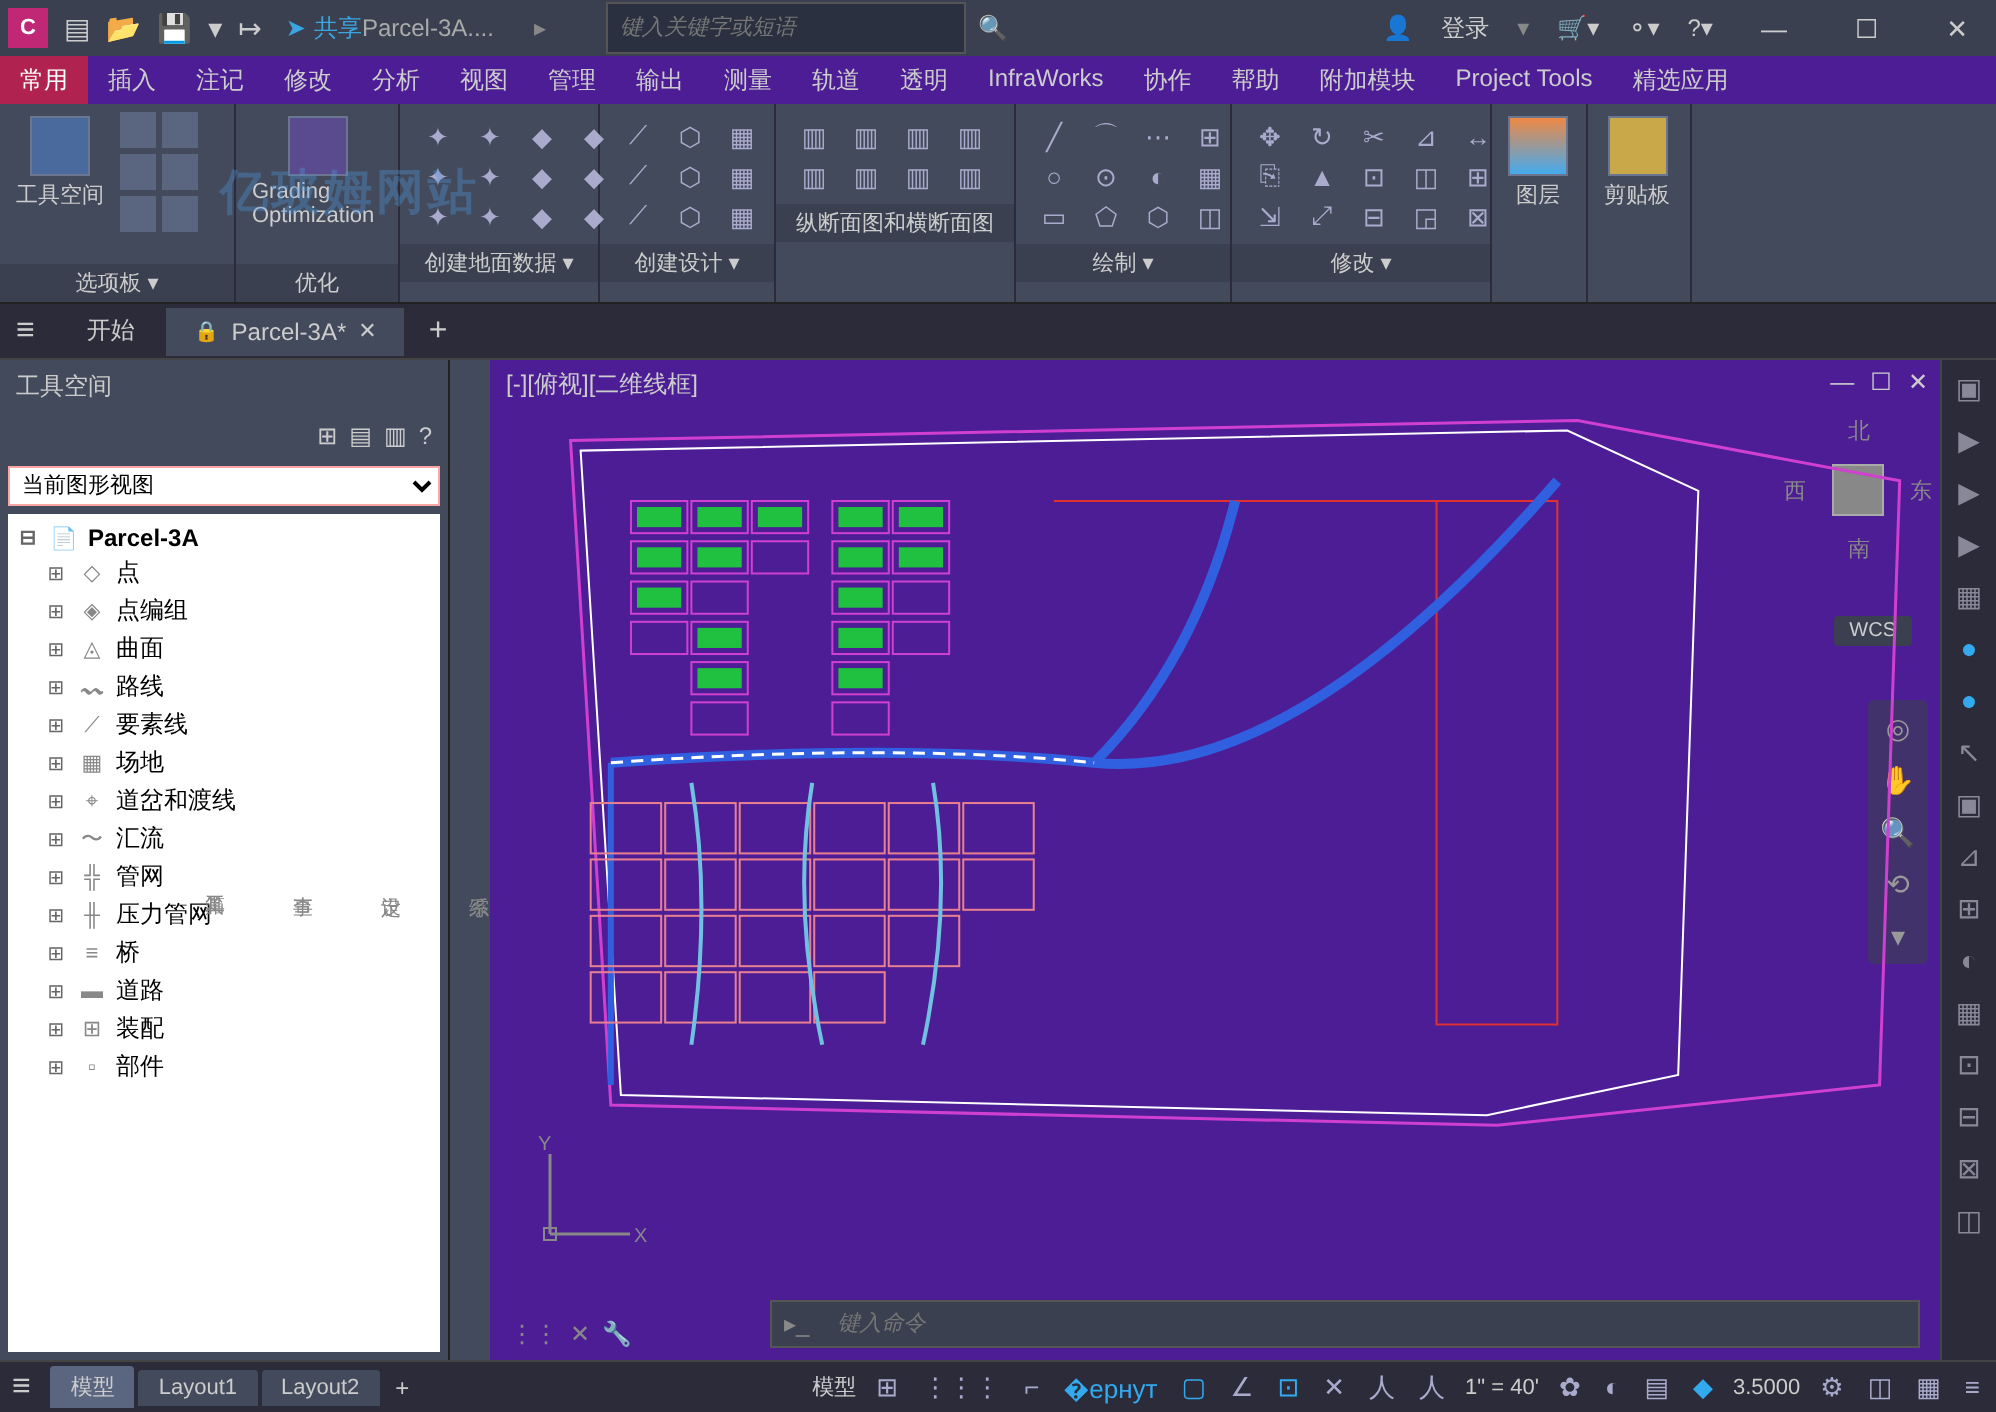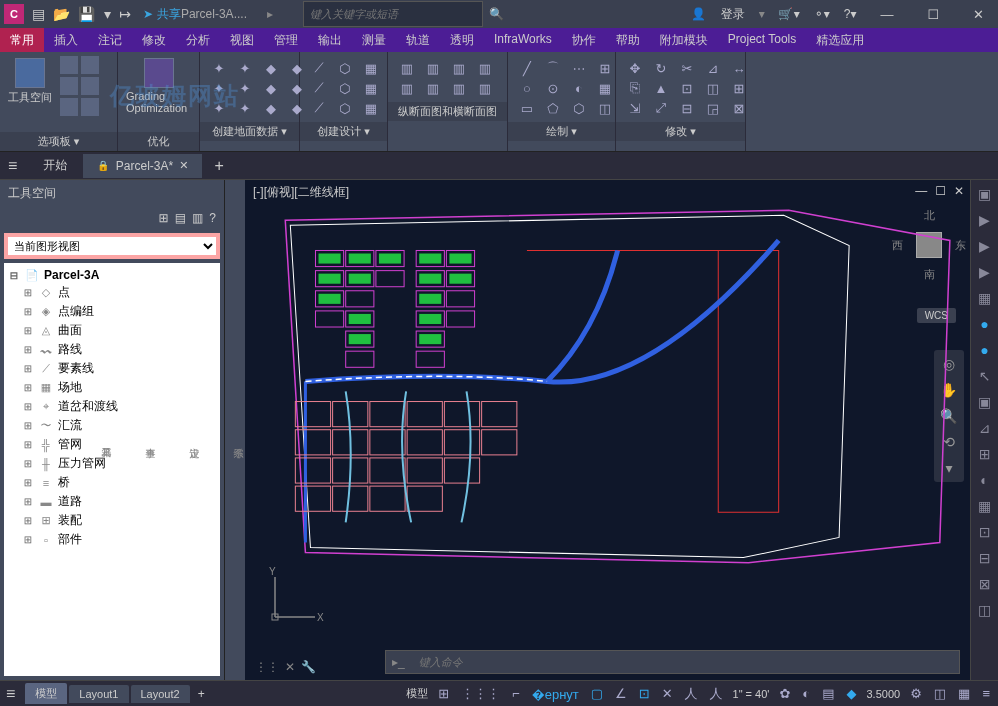--- a/index.html
+++ b/index.html
@@ -36,31 +36,31 @@
 .doc-tab.active { background: #424a5c; }
 .doc-tab .lock { font-size: 10px; }
 .doc-tab .close { font-size: 11px; }
 
 .workspace { display: flex; height: 500px; }
 .left-panel { width: 225px; background: #424a5c; display: flex; flex-direction: column; border-right: 1px solid #222; }
 .lp-header { background: #424a5c; padding: 5px 8px; font-size: 12px; display: flex; align-items: center; }
 .lp-toolbar { display: flex; justify-content: flex-end; padding: 4px 8px; gap: 6px; background: #424a5c; }
 .lp-toolbar span { cursor: pointer; font-size: 12px; }
 .lp-selector { margin: 4px; }
-.lp-selector select { width: 100%; background: #fff; color: #000; padding: 2px; font-size: 11px; border: 4px solid #fca5a5; }
+.lp-selector select { width: 100%; background: #fff; color: #000; padding: 2px; font-size: 11px; border: 1px solid #fca5a5; }
 .tree { flex: 1; background: #fff; color: #000; margin: 0 4px 4px 4px; overflow: auto; font-size: 12px; padding: 4px; }
 .tree-node { display: flex; align-items: center; gap: 4px; padding: 1px 0; cursor: pointer; white-space: nowrap; }
 .tree-node .exp { width: 12px; font-size: 10px; color: #666; text-align: center; }
 .tree-node .ticon { width: 16px; height: 14px; display: inline-flex; align-items: center; justify-content: center; font-size: 11px; }
 .indent-1 { padding-left: 14px; }
 .root-node { font-weight: bold; }
 
 .side-strip { width: 20px; background: #424a5c; display: flex; flex-direction: column; align-items: center; padding-top: 20px; gap: 30px; color: #888; font-size: 10px; writing-mode: vertical-rl; }
 
-.canvas-area { flex: 1; position: relative; background: #0f172a; overflow: hidden; padding-left: 48px; }
+.canvas-area { flex: 1; position: relative; background: #4c1d95; overflow: hidden; padding-left: 48px; }
 .canvas-header { position: absolute; top: 4px; left: 8px; color: #ccc; font-size: 12px; }
 .canvas-controls { position: absolute; top: 4px; right: 6px; display: flex; gap: 8px; color: #ccc; font-size: 12px; }
 .viewcube { position: absolute; top: 30px; right: 6px; width: 70px; height: 70px; display: flex; align-items: center; justify-content: center; }
 .vc-center { width: 26px; height: 26px; background: #888; border: 1px solid #aaa; }
 .vc-label { position: absolute; font-size: 11px; color: #888; }
 .wcs-badge { position: absolute; top: 128px; right: 14px; background: #3a4050; padding: 2px 8px; font-size: 10px; border-radius: 2px; color: #ccc; }
 .nav-bar { position: absolute; top: 170px; right: 6px; width: 30px; background: rgba(60,65,80,0.6); border-radius: 3px; padding: 6px 0; display: flex; flex-direction: column; align-items: center; gap: 10px; }
 .nav-btn { color: #999; font-size: 14px; cursor: pointer; }
 
 .drawing { position: absolute; inset: 0; }
@@ -235,20 +235,36 @@
         <div class="draw-ico">⊡</div>
         <div class="draw-ico">◫</div>
         <div class="draw-ico">⊞</div>
       <div class="draw-ico">⇲</div>
         <div class="draw-ico">⤢</div>
         <div class="draw-ico">⊟</div>
         <div class="draw-ico">◲</div>
         <div class="draw-ico">⊠</div>
     </div>
     <div class="panel-label">修改 ▾</div>
+  </div>
+  <div class="panel" style="width:48px">
+    <div class="panel-content">
+        <div class="big-btn">
+          <div class="ico" style="background:linear-gradient(#e84,#4ae)"></div>
+          <span>图层</span>
+        </div>
+      </div>
+  </div>
+  <div class="panel" style="width:52px">
+    <div class="panel-content">
+        <div class="big-btn">
+          <div class="ico" style="background:#c9a84a"></div>
+          <span>剪贴板</span>
+        </div>
+      </div>
   </div>
 </div>
 
 <div class="watermark">亿玻姆网站</div>
 
 <div class="doc-tabs">
   <span style="color:#ccc;font-size:16px;margin-right:10px">≡</span>
   <div class="doc-tab">
       <span>开始</span>
     </div>

